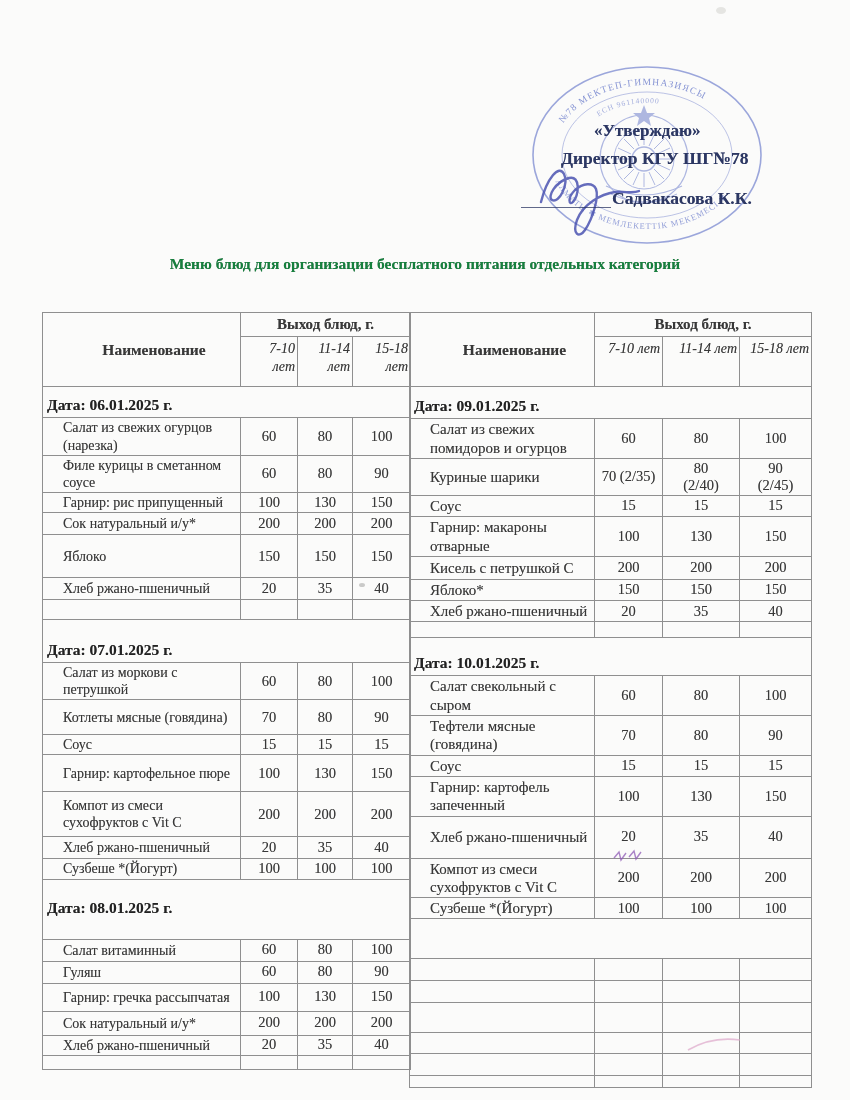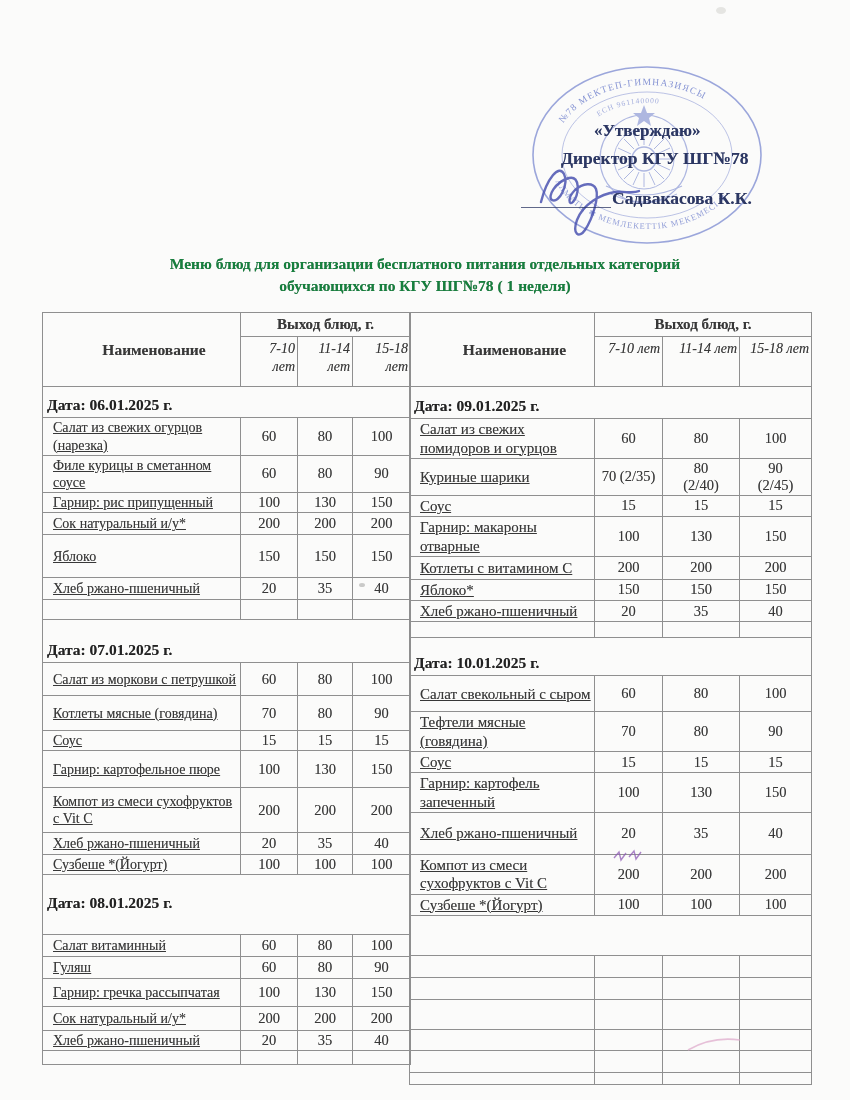--- a/index.html
+++ b/index.html
@@ -35,21 +35,21 @@
   .half-left{left:0;width:368px;}
   .half-right{left:367px;width:402px;}
   th,td{border:1px solid #8f8f8f;padding:0;vertical-align:middle;
     text-shadow:0 0 .5px rgba(50,50,50,.45);}
   thead tr.h1{height:24px;}
   thead tr.h2{height:50px;}
   th.name-h{font-weight:bold;font-size:15.5px;text-align:center;padding-left:25px;}
   th.out-h{font-weight:bold;font-size:15px;text-align:center;}
   th.age-h{font-weight:normal;font-size:14px;text-align:right;
     vertical-align:top;padding:3px 2px 0 7px;line-height:1.25;font-style:italic;}
-  td.name-cell{font-size:14px;text-align:left;padding:1px 3px 1px 10px;line-height:1.22;text-decoration:underline;}
+  td.name-cell{font-size:14px;text-align:left;padding:1px 3px 1px 20px;line-height:1.22;}
   .half-right td.name-cell{font-size:15px;}
   td.num-cell{font-size:14.5px;text-align:center;white-space:pre-line;line-height:1.2;}
   td.date-cell{font-weight:bold;font-size:15.5px;text-align:left;
     padding:0 12px 3px 4px;vertical-align:bottom;color:#222;}
   td.gap-cell{border-left:1px solid #8f8f8f;border-right:1px solid #8f8f8f;}
 
   
   .artifact{position:absolute;pointer-events:none;}
 </style>
 </head>
@@ -107,21 +107,20 @@
     <path d="M 8,46 C 14,22 26,8 31,18 C 36,28 26,48 19,44 C 14,41 22,26 36,22 C 48,19 46,40 40,46 C 36,50 34,42 42,34 C 50,27 60,26 63,33 C 66,41 60,62 52,74 C 46,83 39,78 44,64 C 50,48 68,38 82,36 C 92,35 100,38 106,35" stroke="#4a52b0" stroke-width="2.4" fill="none" opacity=".85" stroke-linecap="round"></path>
   </svg>
 
   <div class="sig-line"></div>
   <div class="approval-line appr1">«Утверждаю»</div>
   <div class="approval-line appr2">Директор  КГУ ШГ№78</div>
   <div class="approval-line appr3">Садвакасова К.К.</div>
 
   <div class="title">
     <div>Меню блюд для организации бесплатного питания отдельных категорий</div>
-    <div>обучающихся по КГУ ШГ№78 ( 1 неделя)</div>
   </div>
 
   <div class="tables">
 
     <table class="half-left">
       <colgroup>
           <col style="width:198px">
           <col style="width:57px">
           <col style="width:55px">
           <col style="width:58px">
@@ -312,21 +311,21 @@
             <td class="num-cell">15</td>
             <td class="num-cell">15</td>
           </tr>
           <tr style="height: 35px;">
             <td class="name-cell">Гарнир: макароны отварные</td>
             <td class="num-cell">100</td>
             <td class="num-cell">130</td>
             <td class="num-cell">150</td>
           </tr>
           <tr style="height: 23px;">
-            <td class="name-cell">Котлеты с витамином С</td>
+            <td class="name-cell">Кисель с петрушкой С</td>
             <td class="num-cell">200</td>
             <td class="num-cell">200</td>
             <td class="num-cell">200</td>
           </tr>
           <tr style="height: 20px;">
             <td class="name-cell">Яблоко*</td>
             <td class="num-cell">150</td>
             <td class="num-cell">150</td>
             <td class="num-cell">150</td>
           </tr>

